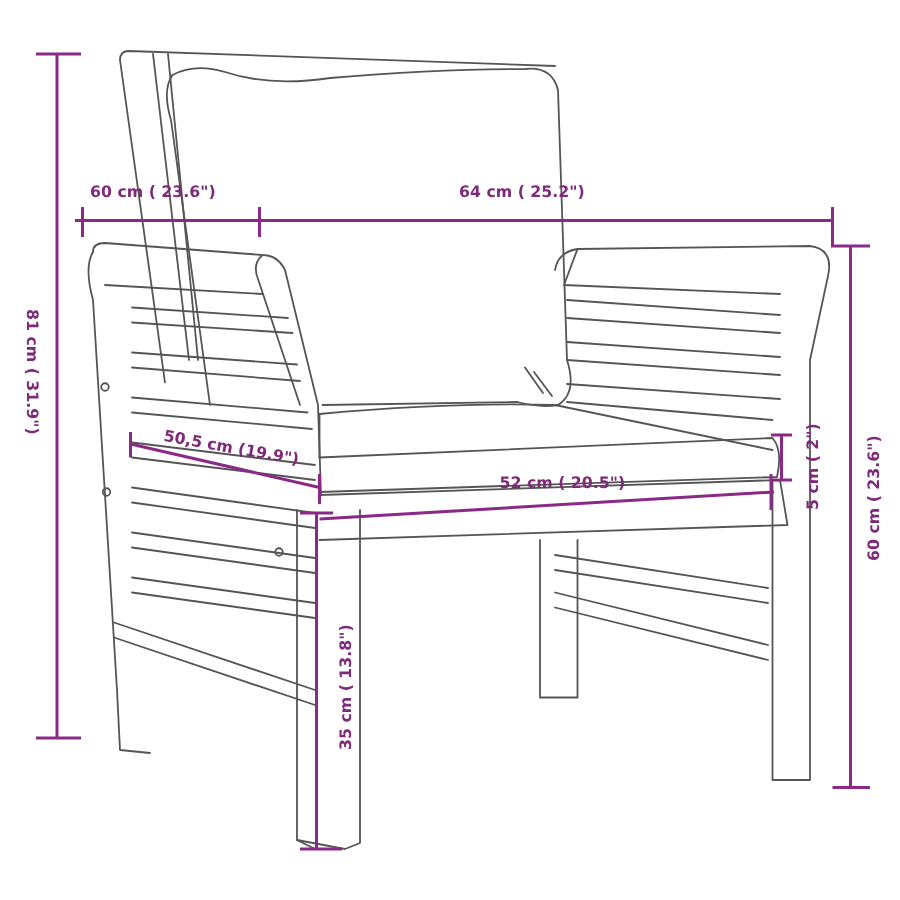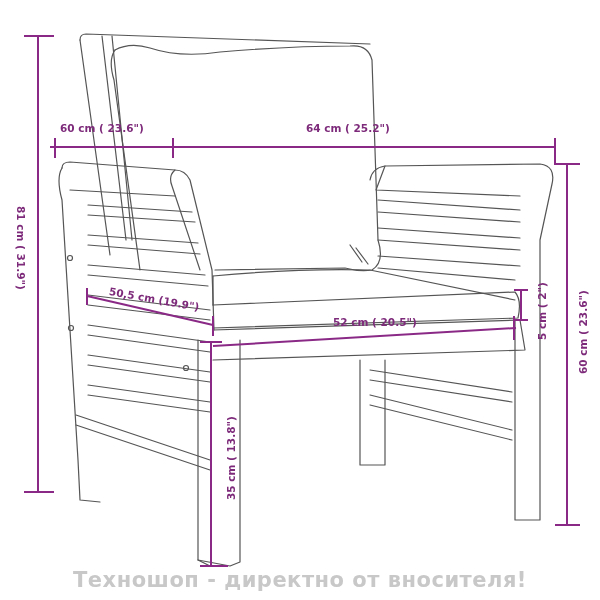--- a/index.html
+++ b/index.html
@@ -136,14 +136,13 @@
 
   <div class="dim-label" style="left:60px; top:123px;">60 cm ( 23.6")</div>
   <div class="dim-label" style="left:306px; top:123px;">64 cm ( 25.2")</div>
   <div class="dim-label vert" style="left:26px; top:206px;">81 cm ( 31.9")</div>
   <div class="dim-label" style="left:110px; top:286px; transform: rotate(10deg); transform-origin:left top;">50,5 cm (19.9")</div>
   <div class="dim-label" style="left:333px; top:317px;">52 cm ( 20.5")</div>
   <div class="dim-label vert-up" style="left:537px; top:340px;">5 cm ( 2")</div>
   <div class="dim-label vert-up" style="left:578px; top:374px;">60 cm ( 23.6")</div>
   <div class="dim-label vert-up" style="left:226px; top:500px;">35 cm ( 13.8")</div>
 
-  <div class="watermark">Техношоп - директно от вносителя!</div>
 </div>
 
 </body></html>

